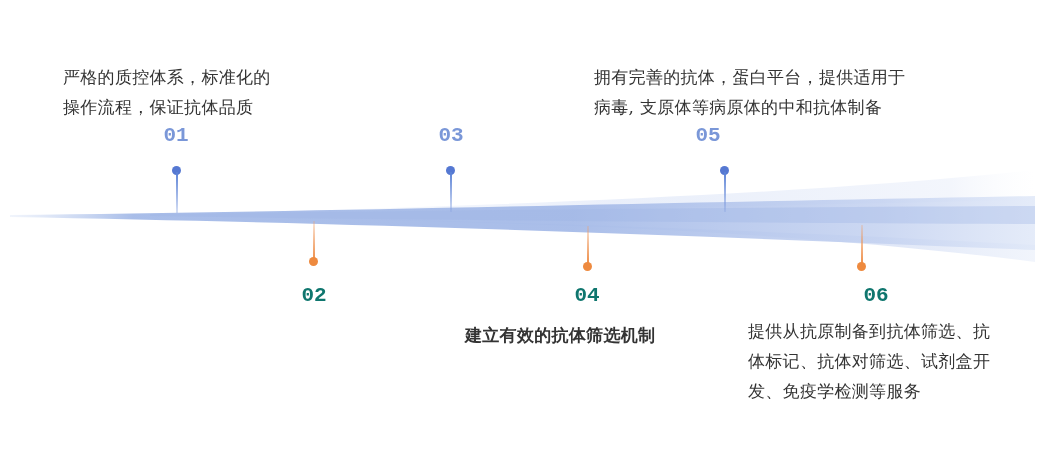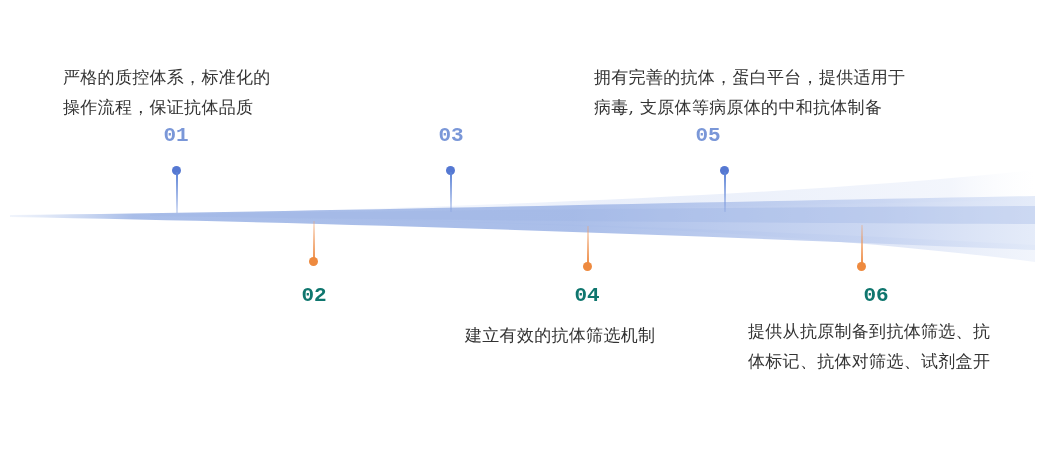--- a/index.html
+++ b/index.html
@@ -69,33 +69,34 @@
   <div class="dot down" style="left:309px; top:257px;"></div>
   <div class="num down" style="left:284px; top:284px;">02</div>
 
   <div class="num up" style="left:421px; top:124px;">03</div>
   <div class="dot up" style="left:446px; top:166px;"></div>
   <div class="pin up" style="left:450px; top:172px; height:40px;"></div>
 
   <div class="pin down" style="left:587px; top:226px; height:38px;"></div>
   <div class="dot down" style="left:583px; top:262px;"></div>
   <div class="num down" style="left:557px; top:284px;">04</div>
-  <div class="desc" style="left:465px; top:320px;">
+  <div class="desc" style="left:465px; top:320px;font-weight:bold;">
     <div>建立有效的抗体筛选机制</div>
   </div>
 
   <div class="desc" style="left:594px; top:62px;">
     <div>拥有完善的抗体，蛋白平台，提供适用于</div>
     <div>病毒, 支原体等病原体的中和抗体制备</div>
   </div>
   <div class="num up" style="left:678px; top:124px;">05</div>
   <div class="dot up" style="left:720px; top:166px;"></div>
   <div class="pin up" style="left:724px; top:172px; height:40px;"></div>
 
   <div class="pin down" style="left:861px; top:225px; height:40px;"></div>
   <div class="dot down" style="left:857px; top:262px;"></div>
   <div class="num down" style="left:846px; top:284px;">06</div>
   <div class="desc" style="left:748px; top:316px;">
     <div>提供从抗原制备到抗体筛选、抗</div>
     <div>体标记、抗体对筛选、试剂盒开</div>
+    <div>发、免疫学检测等服务</div>
   </div>
 
 </div>
 
 </body></html>

